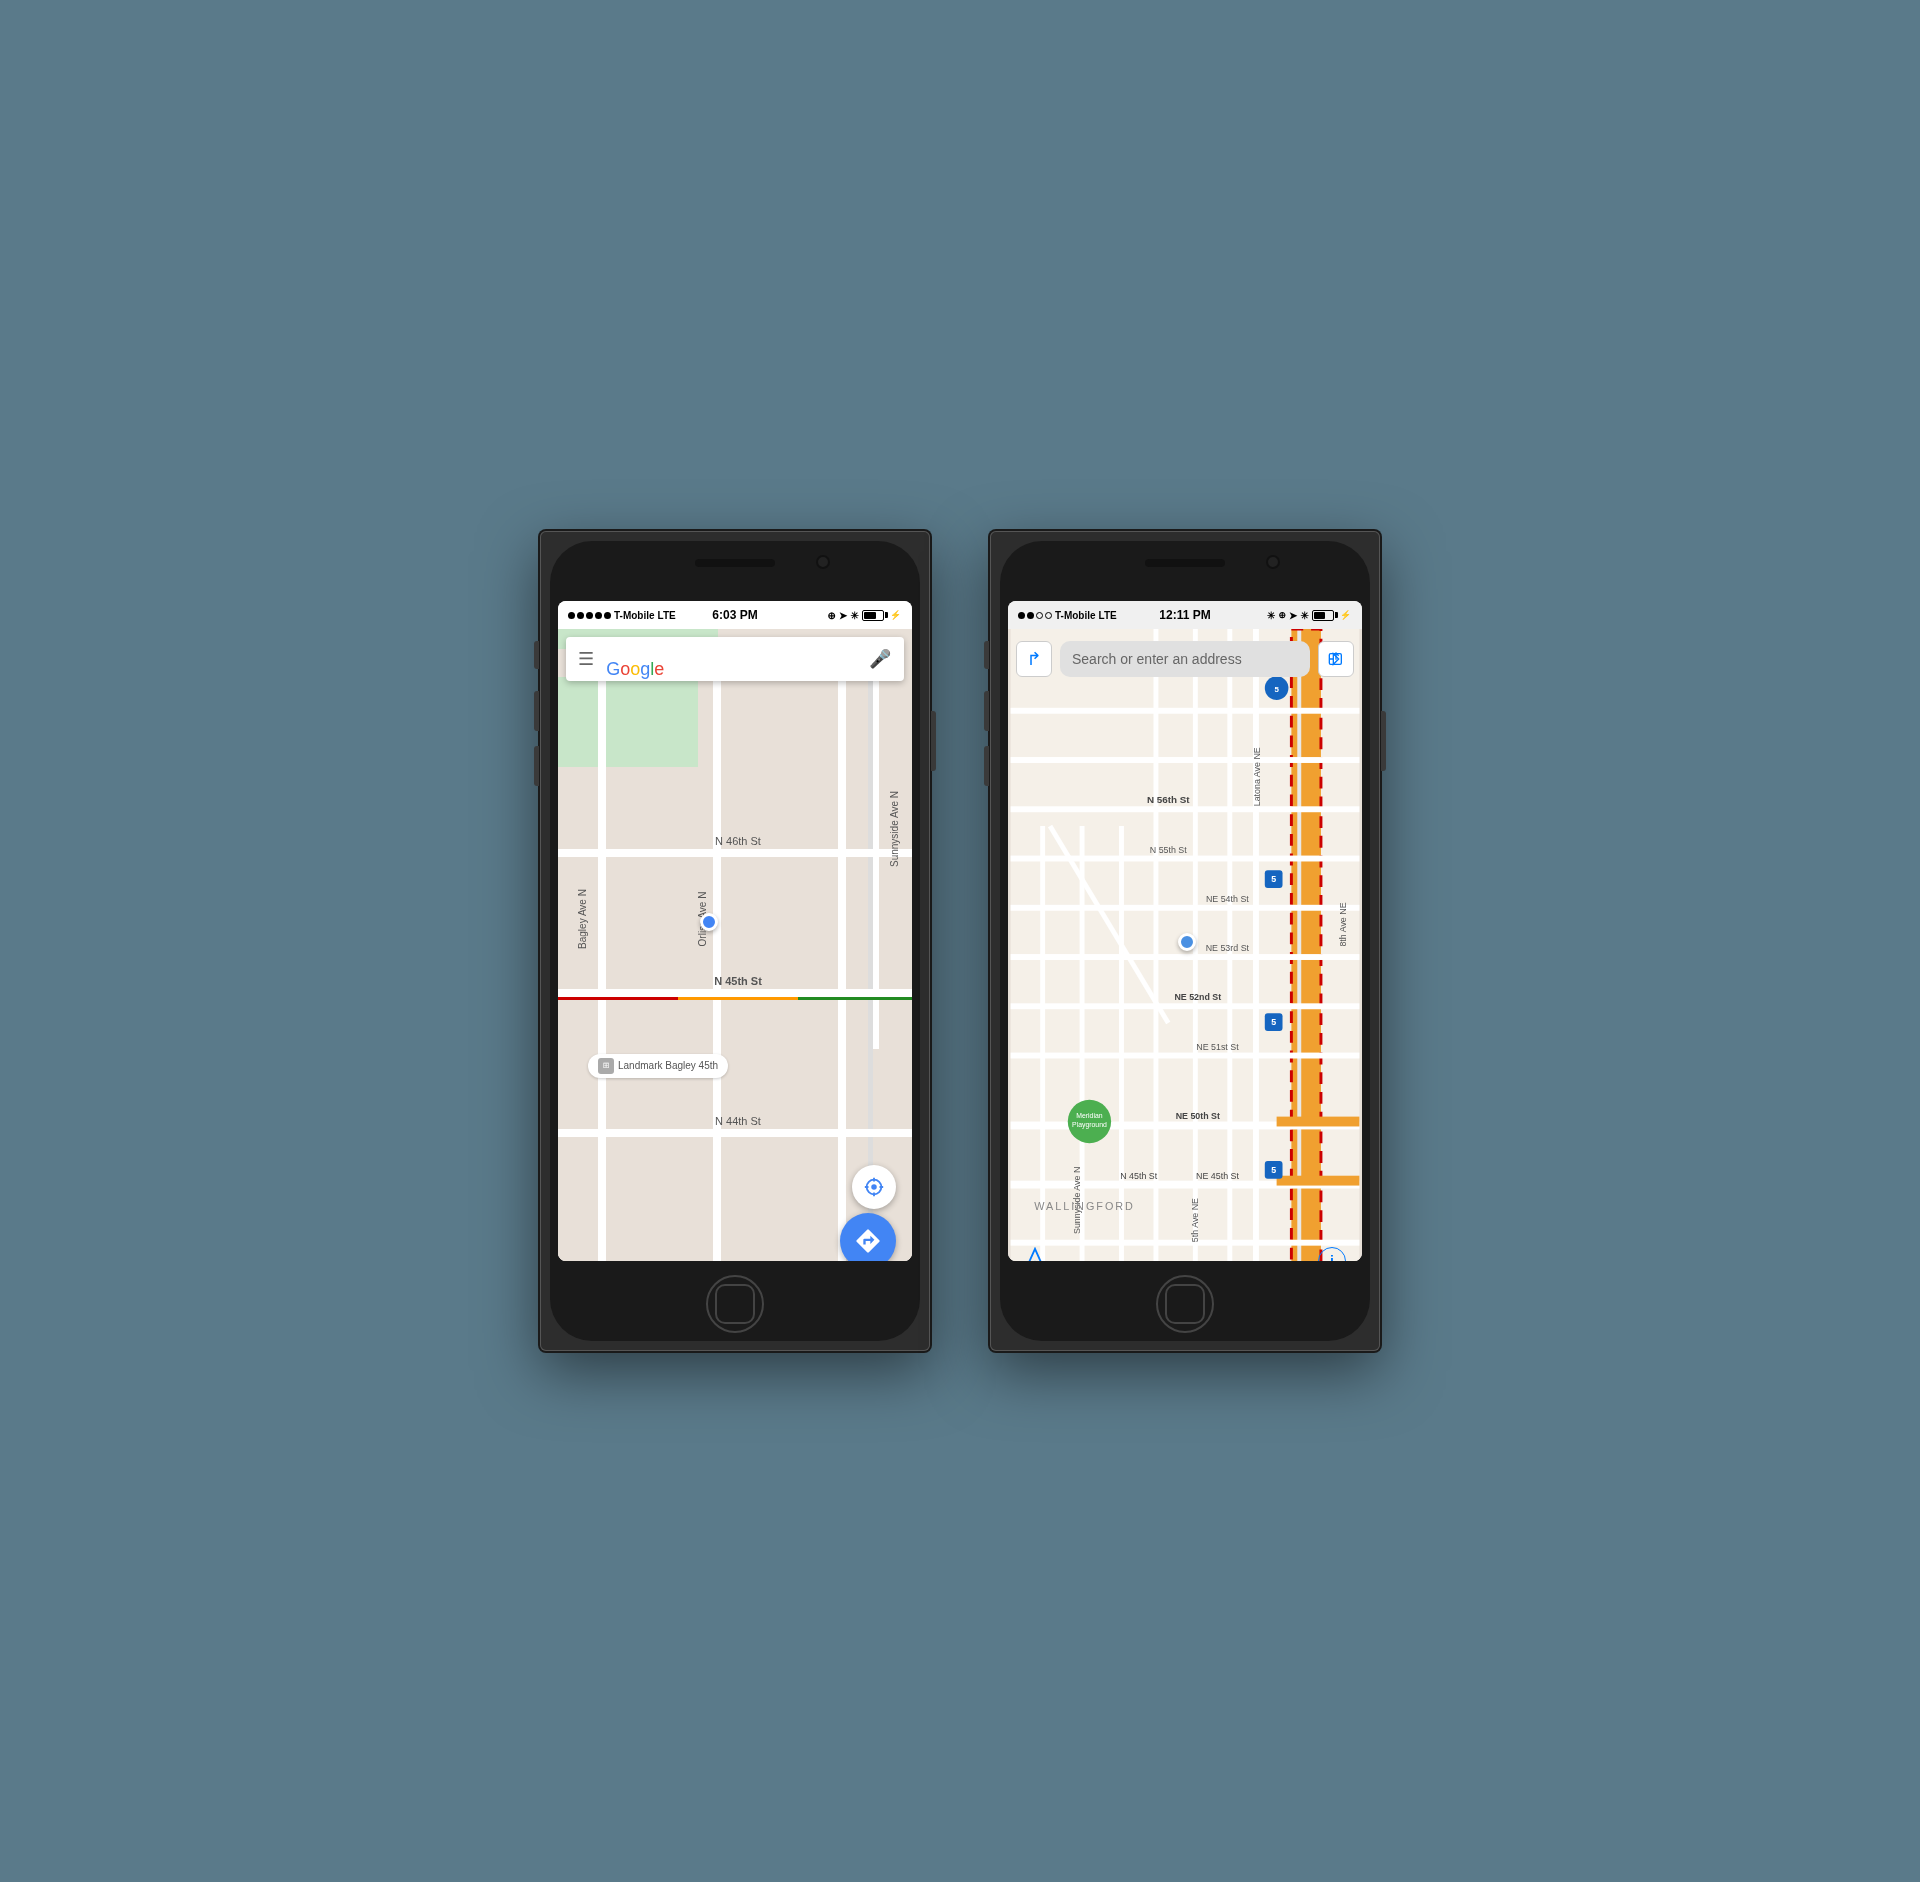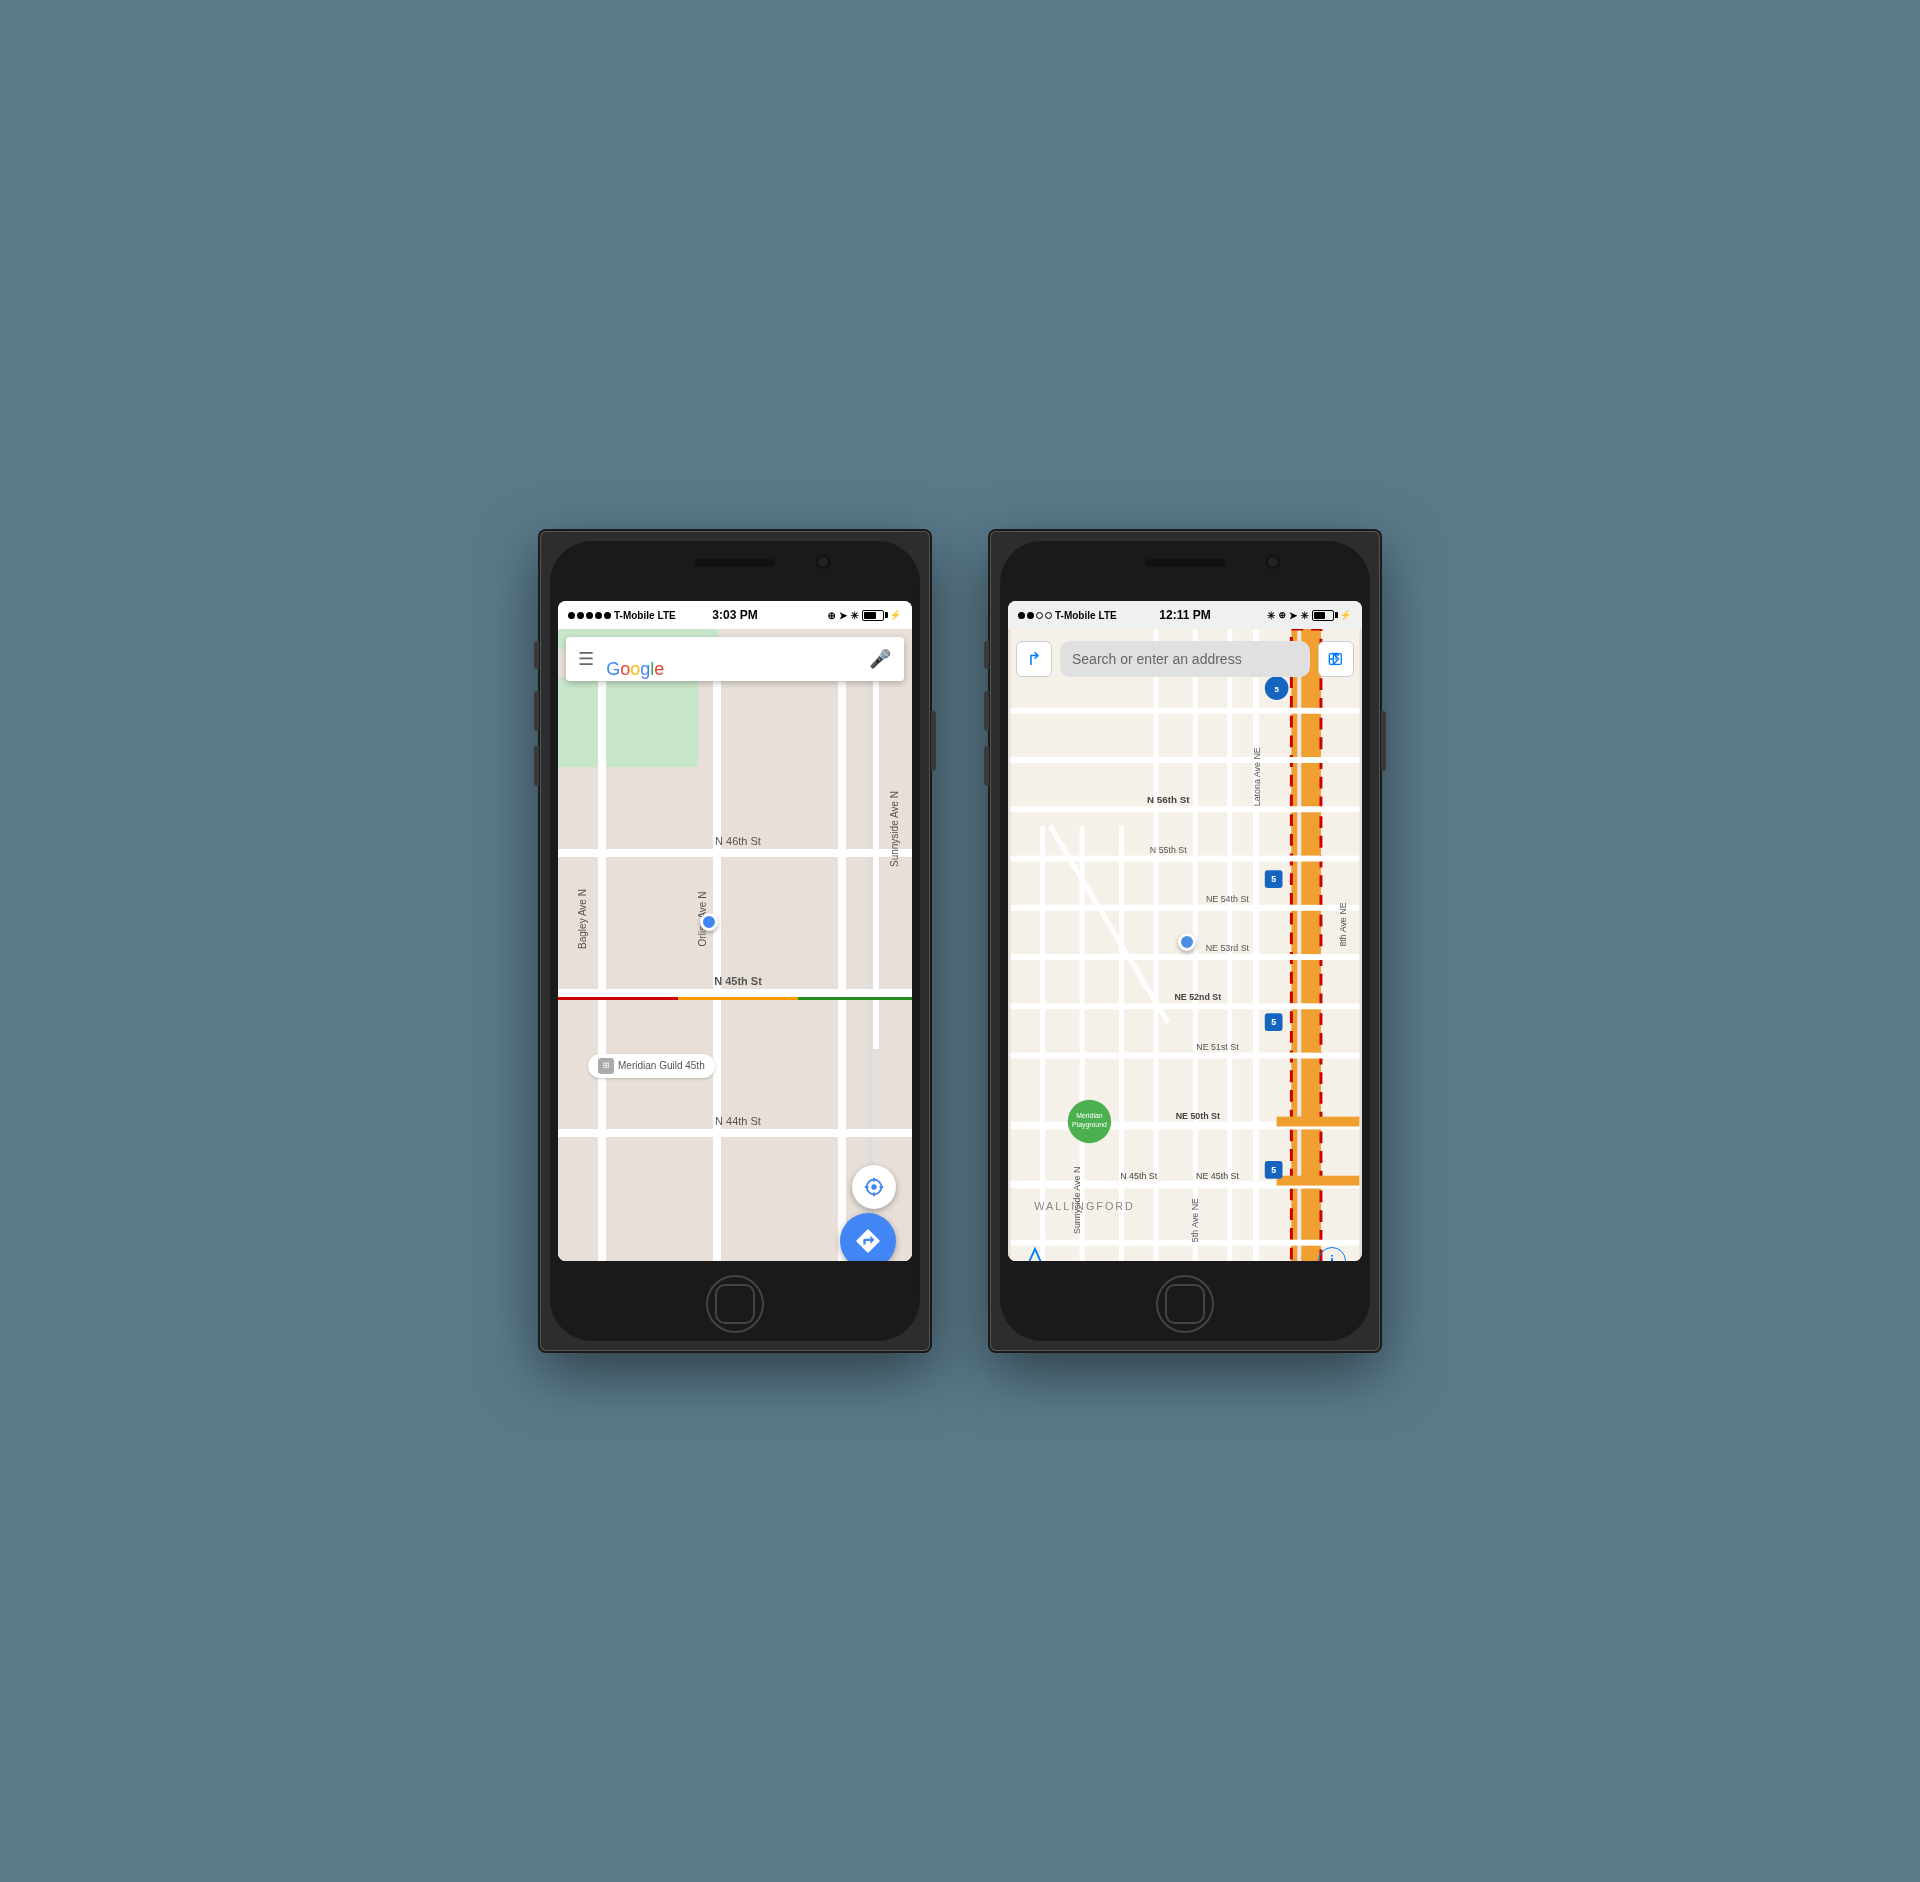--- a/index.html
+++ b/index.html
@@ -373,21 +373,21 @@
           <div class="signal-dots">
             <div class="dot"></div>
             <div class="dot"></div>
             <div class="dot"></div>
             <div class="dot"></div>
             <div class="dot"></div>
           </div>
           <span class="lte-text">T-Mobile</span>
           <span class="lte-text">LTE</span>
         </div>
-        <div class="center">3:03 PM</div>
+        <div class="center">6:03 PM</div>
         <div class="right">
           <span>⊕</span>
           <span>➤</span>
           <span>✳</span>
           <div class="battery">
             <div class="battery-body">
               <div class="battery-fill" style="width:70%"></div>
             </div>
             <div class="battery-tip"></div>
           </div>
@@ -432,21 +432,21 @@
             <text x="148" y="270" text-anchor="middle" font-size="10" fill="#555" font-family="Arial" transform="rotate(-90 148 270)">Orliss Ave N</text>
             <text x="340" y="180" text-anchor="middle" font-size="10" fill="#555" font-family="Arial" transform="rotate(-90 340 180)">Sunnyside Ave N</text>
           </svg>
 
           <div class="current-loc" style="top:43%; left:40%">
             <div class="current-loc-inner"></div>
           </div>
 
           <div class="landmark-badge">
             <div class="lm-icon">⊞</div>
-            <span>Meridian Guild 45th</span>
+            <span>Landmark Bagley 45th</span>
           </div>
         </div>
 
         <div class="maps-search-bar">
           <div class="hamburger">☰</div>
           <span class="search-text" style="color:#4285F4; font-size:18px; font-weight:400;margin-top:20px;">
             <span style="color:#4285F4">G</span><span style="color:#EA4335">o</span><span style="color:#FBBC04">o</span><span style="color:#4285F4">g</span><span style="color:#34A853">l</span><span style="color:#EA4335">e</span>
           </span>
           <div class="mic-icon">🎤</div>
         </div>

